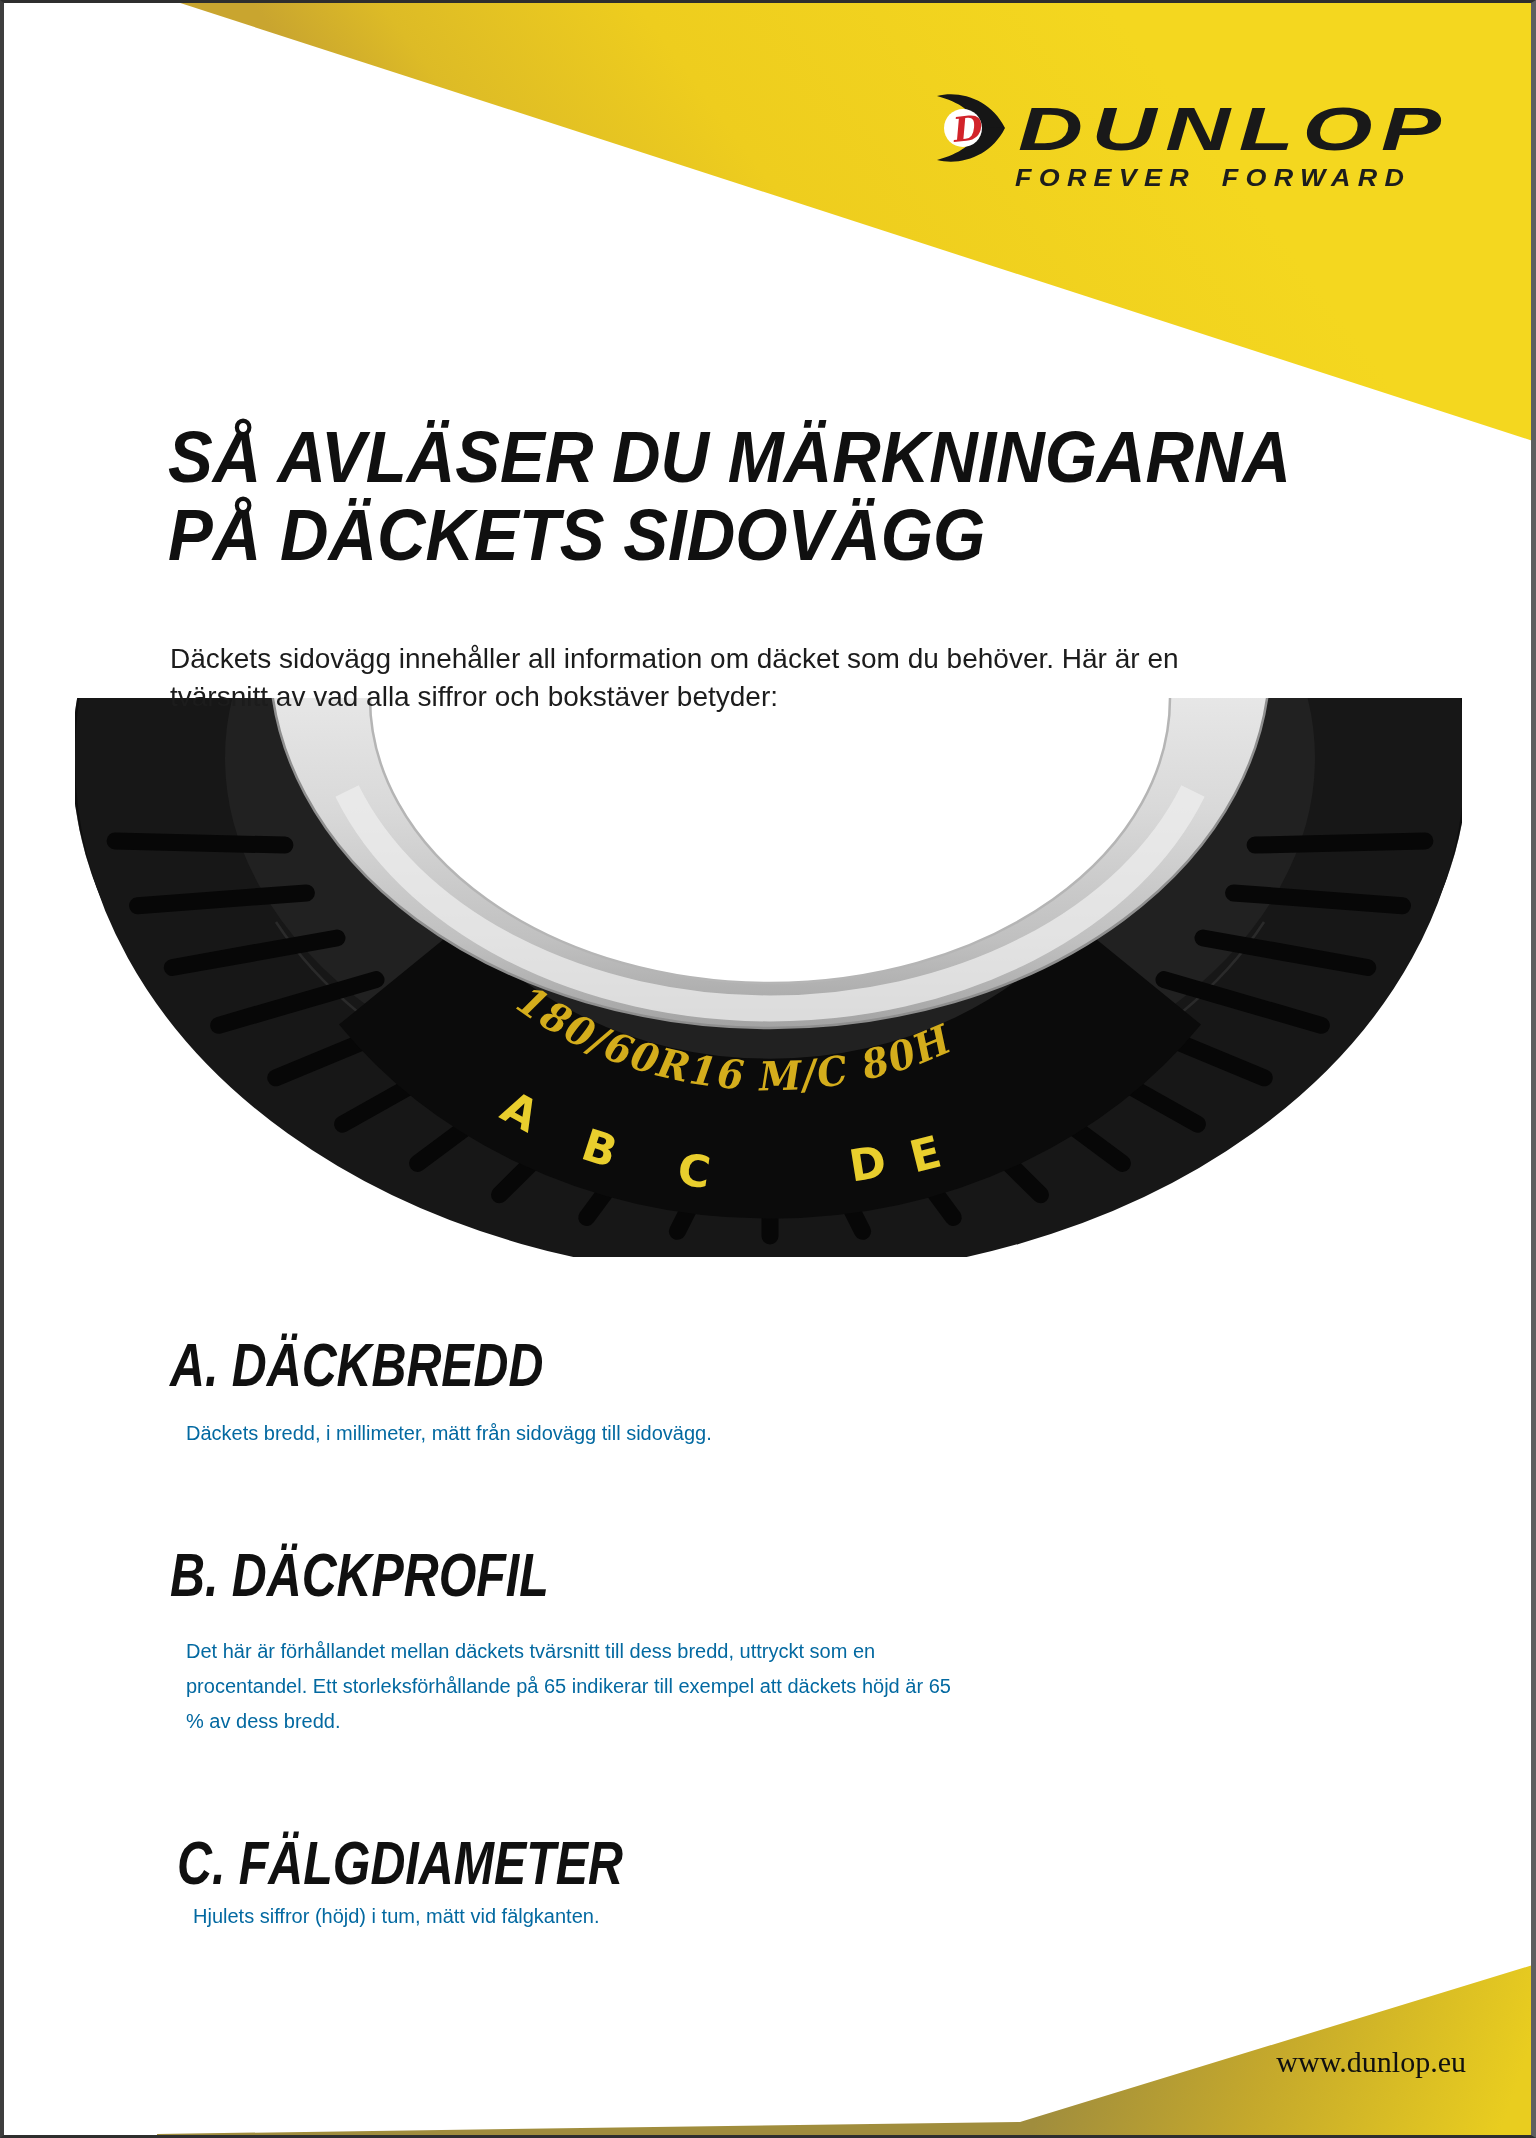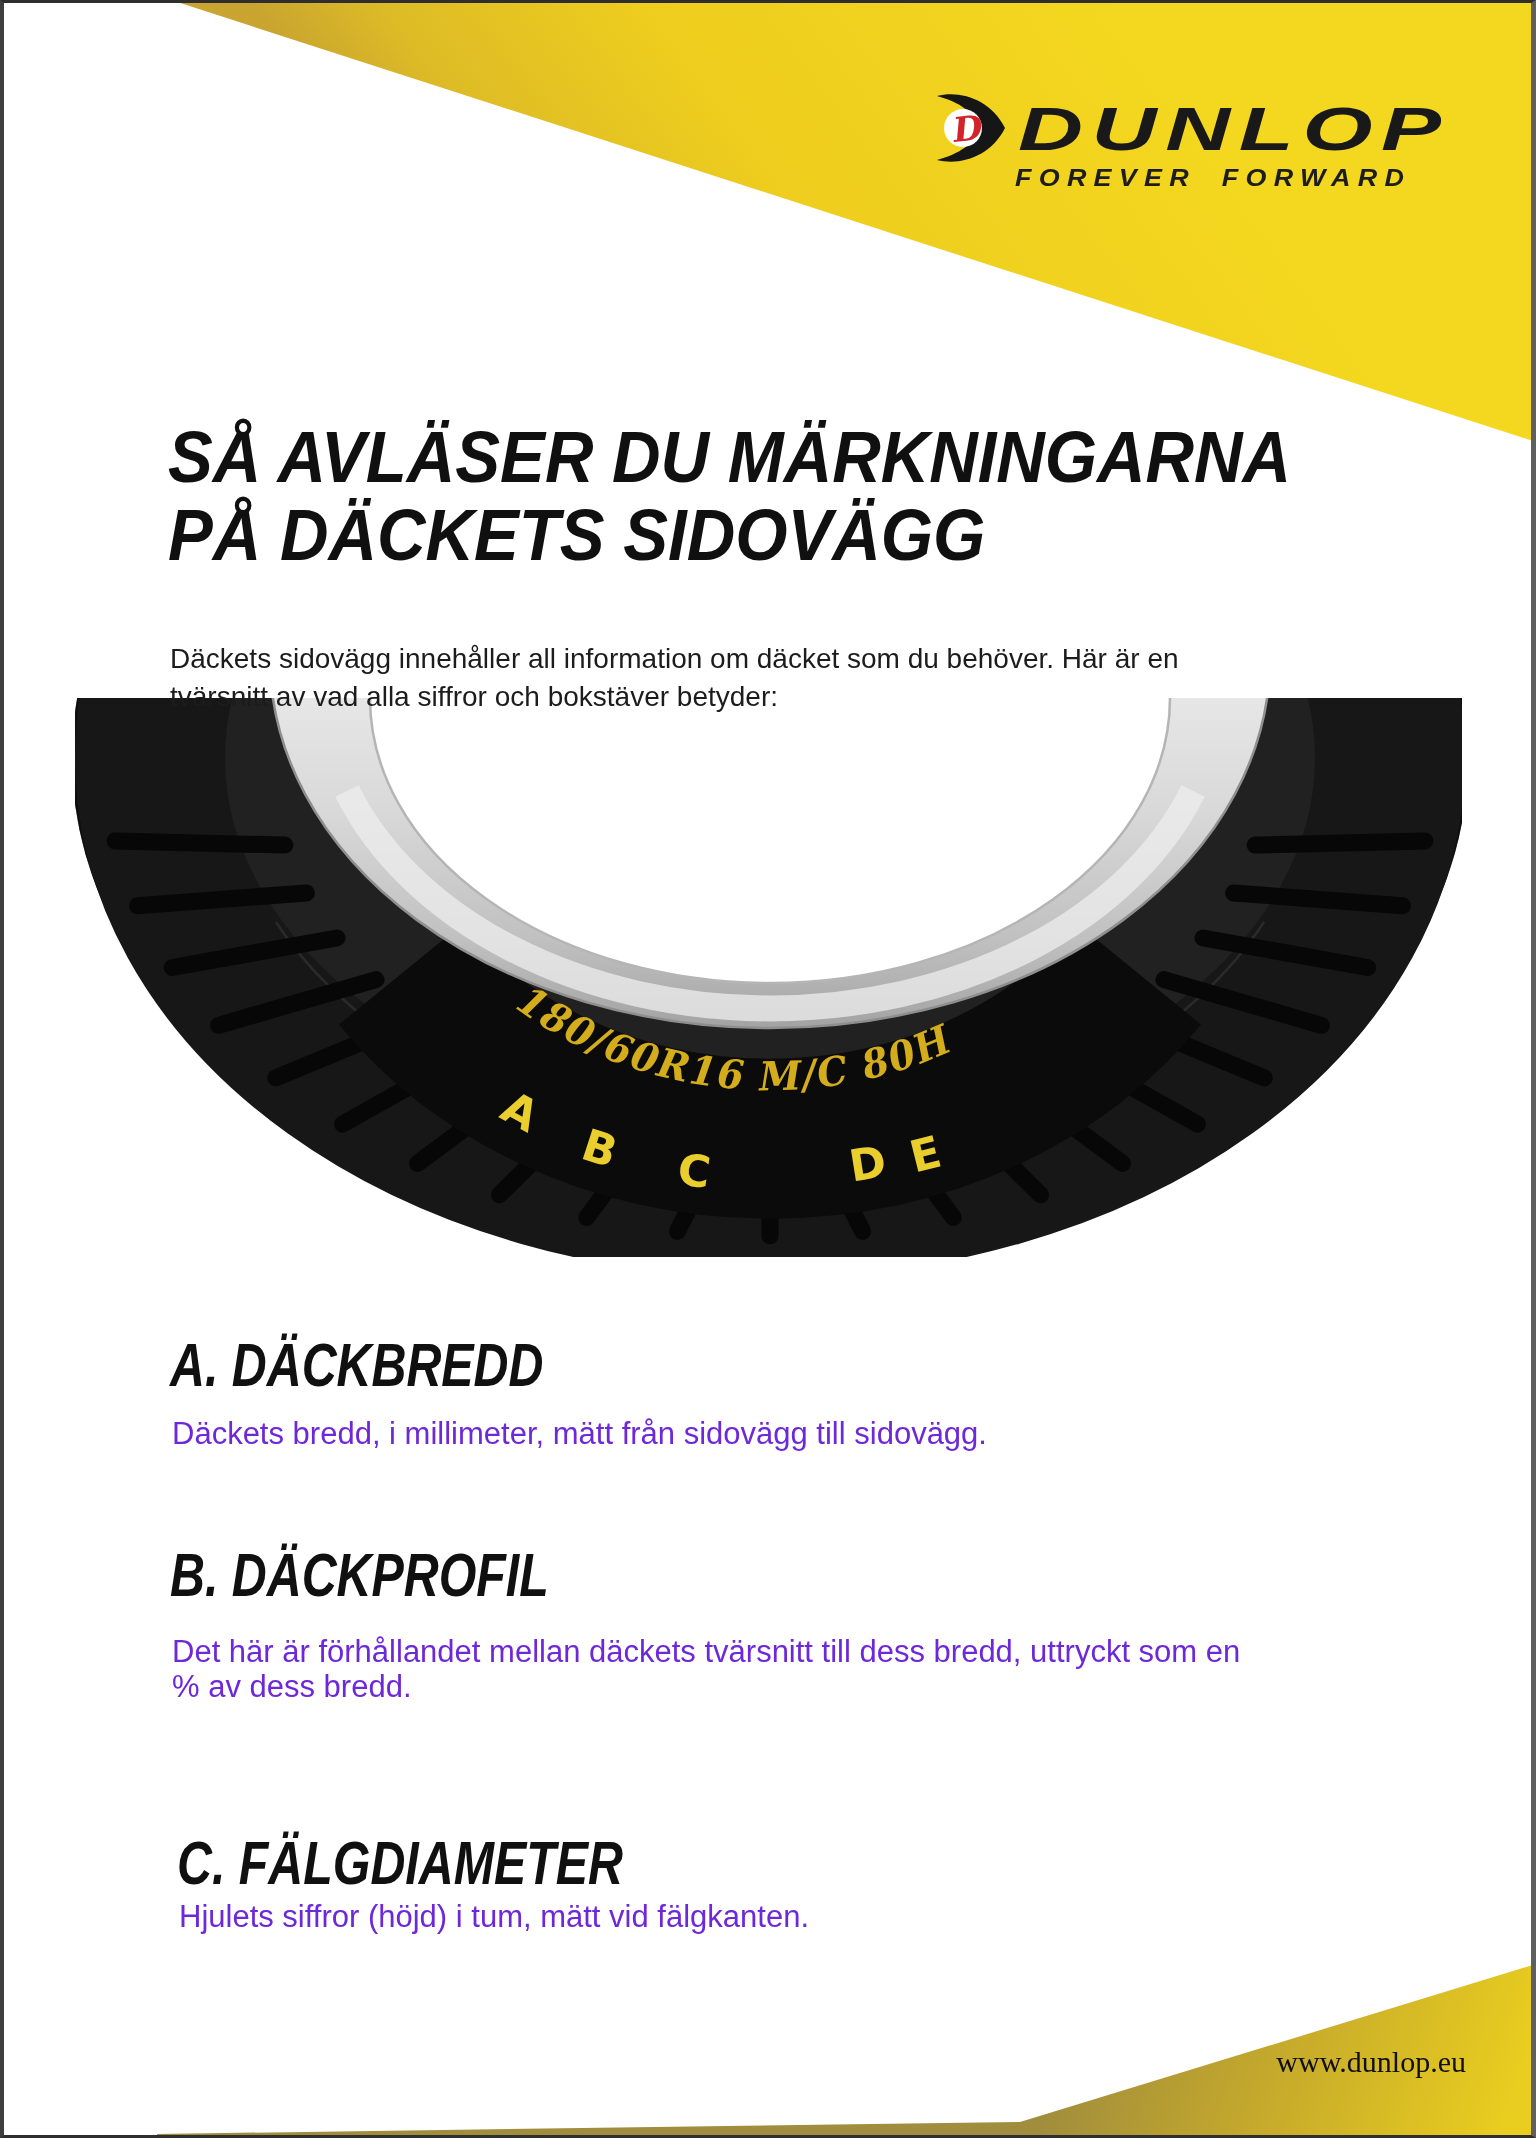--- a/index.html
+++ b/index.html
@@ -36,21 +36,21 @@
   .mark-text{font-family:"DejaVu Serif","Liberation Serif",serif;font-weight:bold;font-style:italic;
              font-size:40px;fill:#d4ad1c;letter-spacing:2px;}
   .band-letter{font-family:"DejaVu Sans","Liberation Sans",sans-serif;font-weight:bold;
              font-size:44px;fill:#e9ce2d;text-anchor:middle;}
   #treads line{stroke:#070707;stroke-width:17;stroke-linecap:round;}
   .emboss{stroke:#414141;stroke-width:6;fill:none;stroke-dasharray:9 13;opacity:.55;}
 
   
   .sec{position:absolute;left:170px;width:1290px;z-index:3;}
   .sec-h{margin:0;font-size:62px;line-height:66px;font-weight:bold;font-style:italic;color:#101010;}
-  .sec-b{position:absolute;left:2px;font-size:31px;line-height:35px;color:#6d28d9;}
+  .sec-b{position:absolute;left:16px;font-size:20px;line-height:35px;color:#0369a1;}
   .sec-a{top:1332px;height:210px;}
   .sec-bb{top:1542px;height:260px;}
   .sec-c{top:1830px;height:160px;margin-left:7px;}
 
   .weburl{position:absolute;top:2045px;right:70px;z-index:6;color:#101010;
           font-family:"Liberation Serif",serif;font-size:30px;cursor:pointer;text-decoration:none;}
 </style>
 </head>
 <body>
 
@@ -162,20 +162,21 @@
     <h2 class="sec-h"><span class="hsquish">A. DÄCKBREDD</span></h2>
     <div class="sec-b" style="top:84px">
       <div class="bline">Däckets bredd, i millimeter, mätt från sidovägg till sidovägg.</div>
     </div>
   </section>
 
   <section class="sec sec-bb">
     <h2 class="sec-h"><span class="hsquish">B. DÄCKPROFIL</span></h2>
     <div class="sec-b" style="top:92px">
       <div class="bline">Det här är förhållandet mellan däckets tvärsnitt till dess bredd, uttryckt som en</div>
+      <div class="bline">procentandel. Ett storleksförhållande på 65 indikerar till exempel att däckets höjd är 65</div>
       <div class="bline">% av dess bredd.</div>
     </div>
   </section>
 
   <section class="sec sec-c">
     <h2 class="sec-h"><span class="hsquish">C. FÄLGDIAMETER</span></h2>
     <div class="sec-b" style="top:69px">
       <div class="bline">Hjulets siffror (höjd) i tum, mätt vid fälgkanten.</div>
     </div>
   </section>

